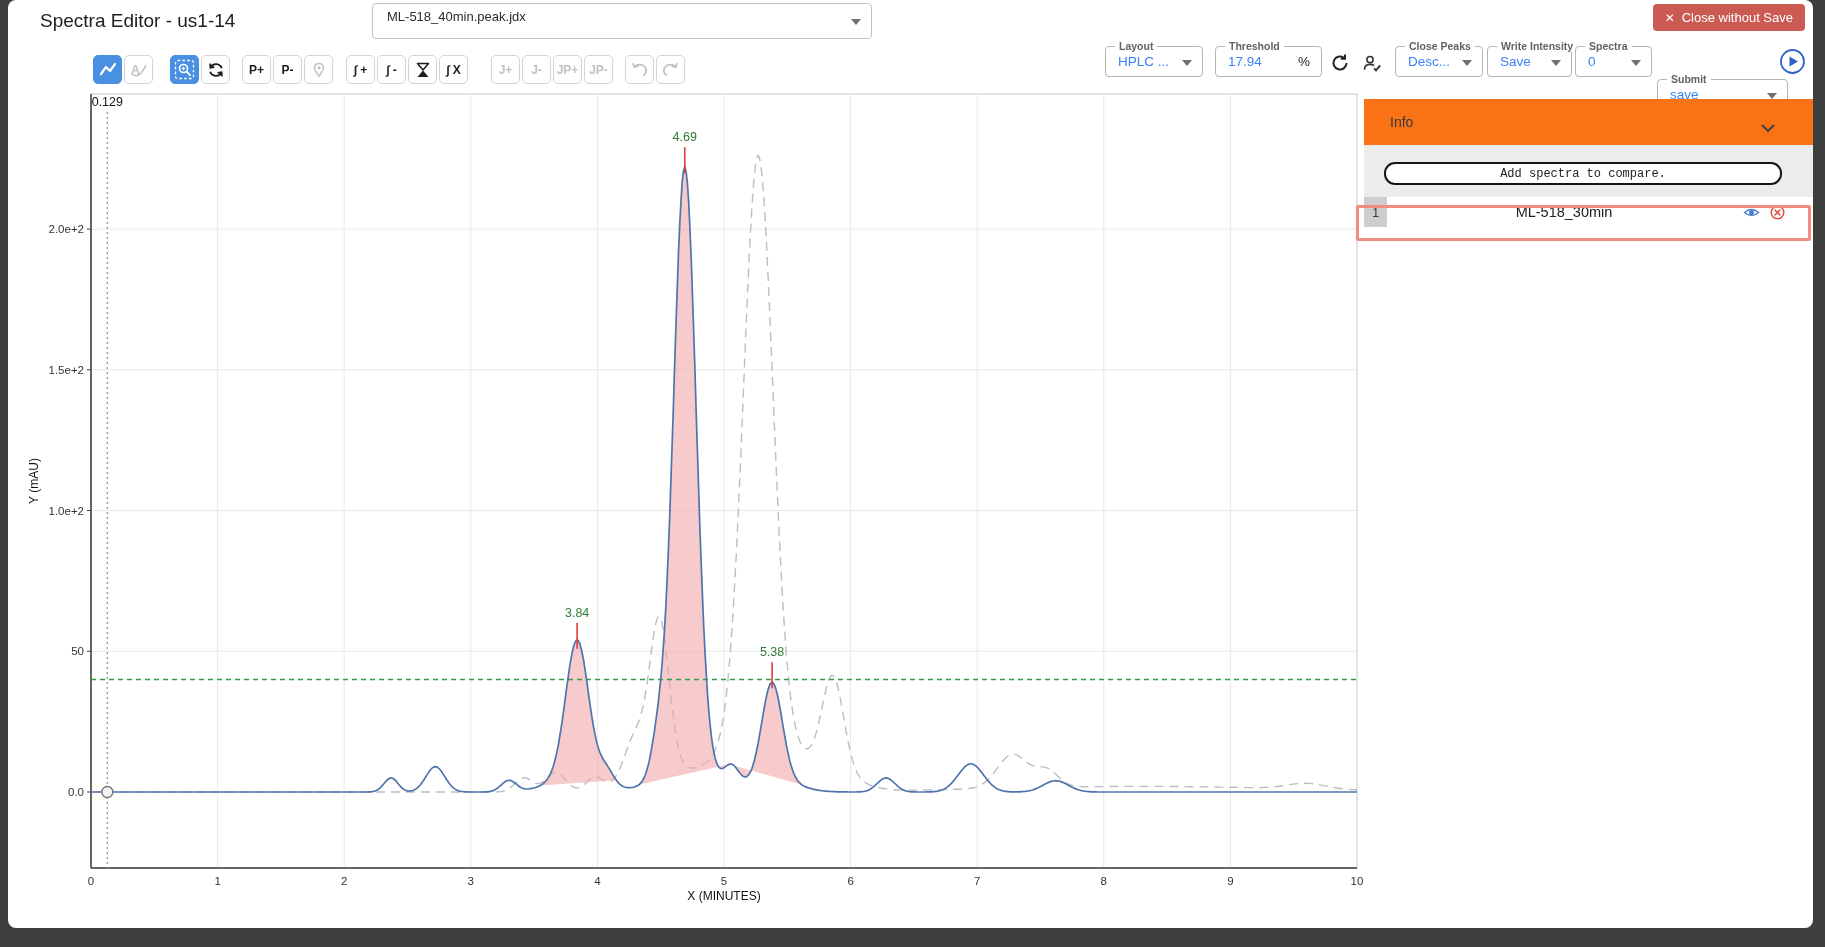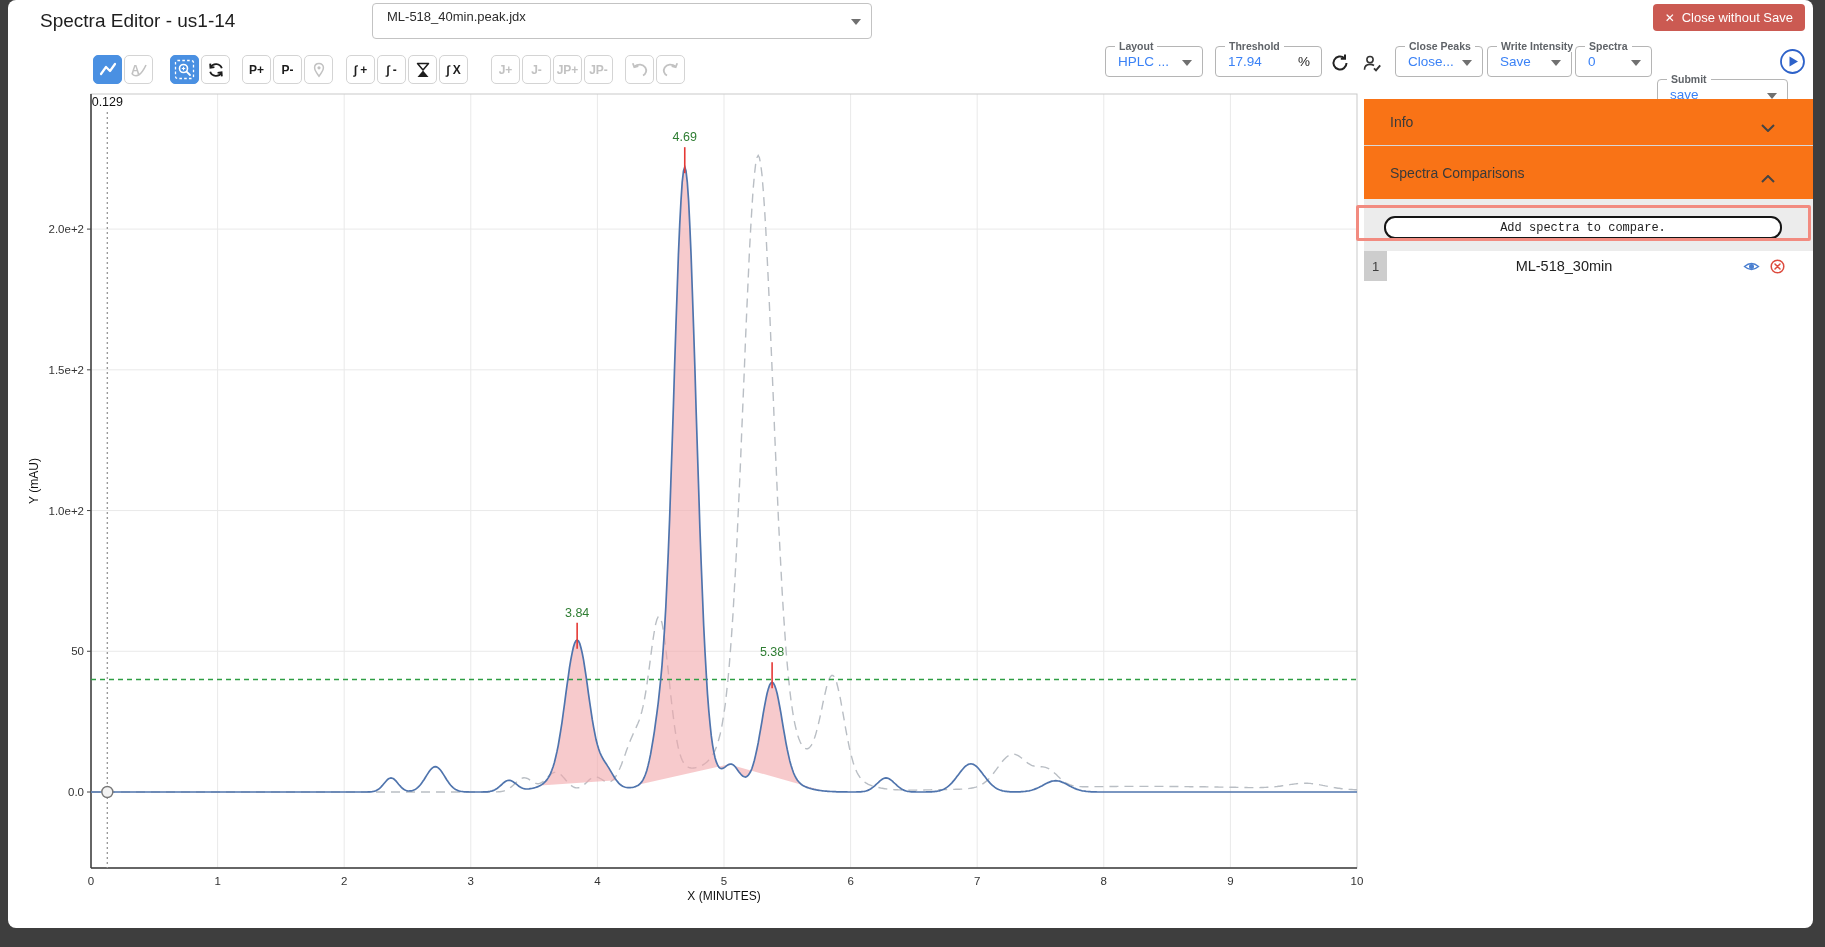--- a/index.html
+++ b/index.html
@@ -180,21 +180,21 @@
   </button>
   <button class="iconbtn" style="left:1349px;">
     <svg width="20" height="18" viewBox="0 0 20 18">
       <circle cx="8" cy="5.6" r="3.1" fill="none" stroke="#333" stroke-width="1.6"></circle>
       <path d="M2.5 15.8 C2.5 11.9 5 10.4 8 10.4 C9.6 10.4 11 10.8 12 11.5" fill="none" stroke="#333" stroke-width="1.6"></path>
       <path d="M12 14.3 L14 16.3 L18.2 11.3" fill="none" stroke="#333" stroke-width="1.9"></path>
     </svg>
   </button>
   <div class="fieldset" style="left:1387px;width:88px;">
     <span class="flabel">Close Peaks</span>
-    <span class="fval">Close...</span>
+    <span class="fval">Desc...</span>
     <span class="sel-arrow"></span>
   </div>
   <div class="fieldset" style="left:1479px;width:85px;">
     <span class="flabel">Write Intensity</span>
     <span class="fval">Save</span>
     <span class="sel-arrow"></span>
   </div>
   <div class="fieldset" style="left:1567px;width:77px;">
     <span class="flabel">Spectra</span>
     <span class="fval">0</span>
@@ -271,28 +271,20 @@
 
   <div id="panel">
     <div class="acc-header" id="acc-info">
       <span class="alabel">Info</span>
       <span class="chev">
         <svg width="14" height="8" viewBox="0 0 14 8">
             <path d="M1 1 L7 7 L13 1" fill="none" stroke="#444" stroke-width="2"></path>
           </svg>
       </span>
     </div>
-    <div class="acc-header" id="acc-spectra">
-      <span class="alabel">Spectra Comparisons</span>
-      <span class="chev">
-        <svg width="14" height="8" viewBox="0 0 14 8">
-            <path d="M1 7 L7 1 L13 7" fill="none" stroke="#444" stroke-width="2"></path>
-          </svg>
-      </span>
-    </div>
     <div id="acc-body">
       <button id="add-btn">Add spectra to compare.</button>
     </div>
     <div id="comparison-list">
         <div class="cmp-row">
           <div class="cmp-idx">1</div>
           <div class="cmp-name">ML-518_30min</div>
           <button class="cmp-ico">
             <svg width="17" height="13" viewBox="0 0 17 13">
               <path d="M1.5 6.5 Q8.5 0.5 15.5 6.5 Q8.5 12.5 1.5 6.5 Z" fill="none" stroke="#4a7fd0" stroke-width="1.4"></path>

